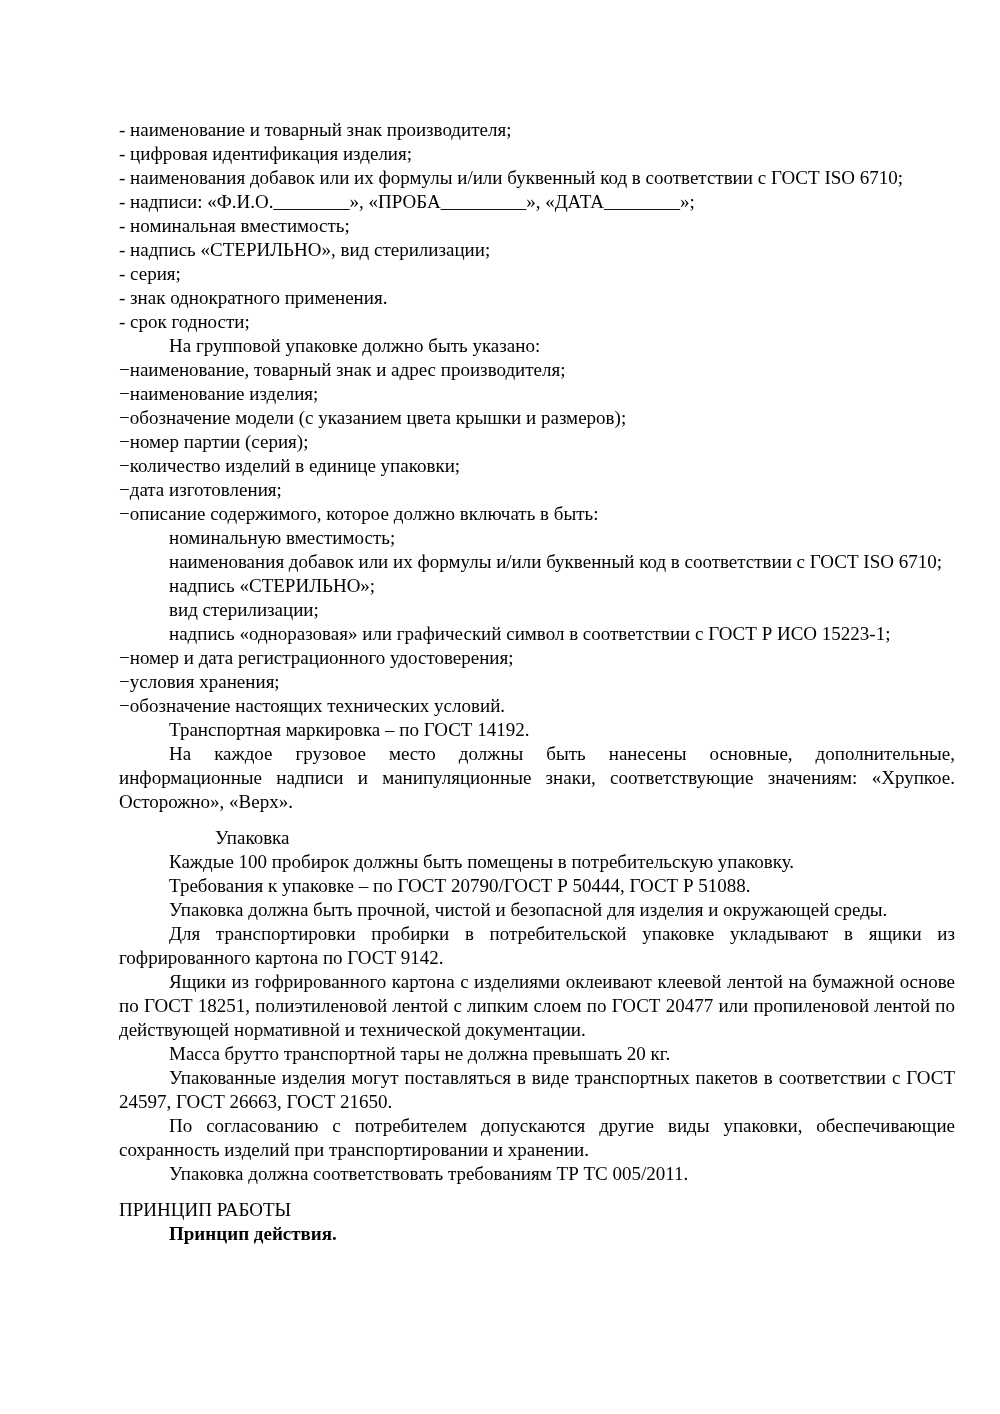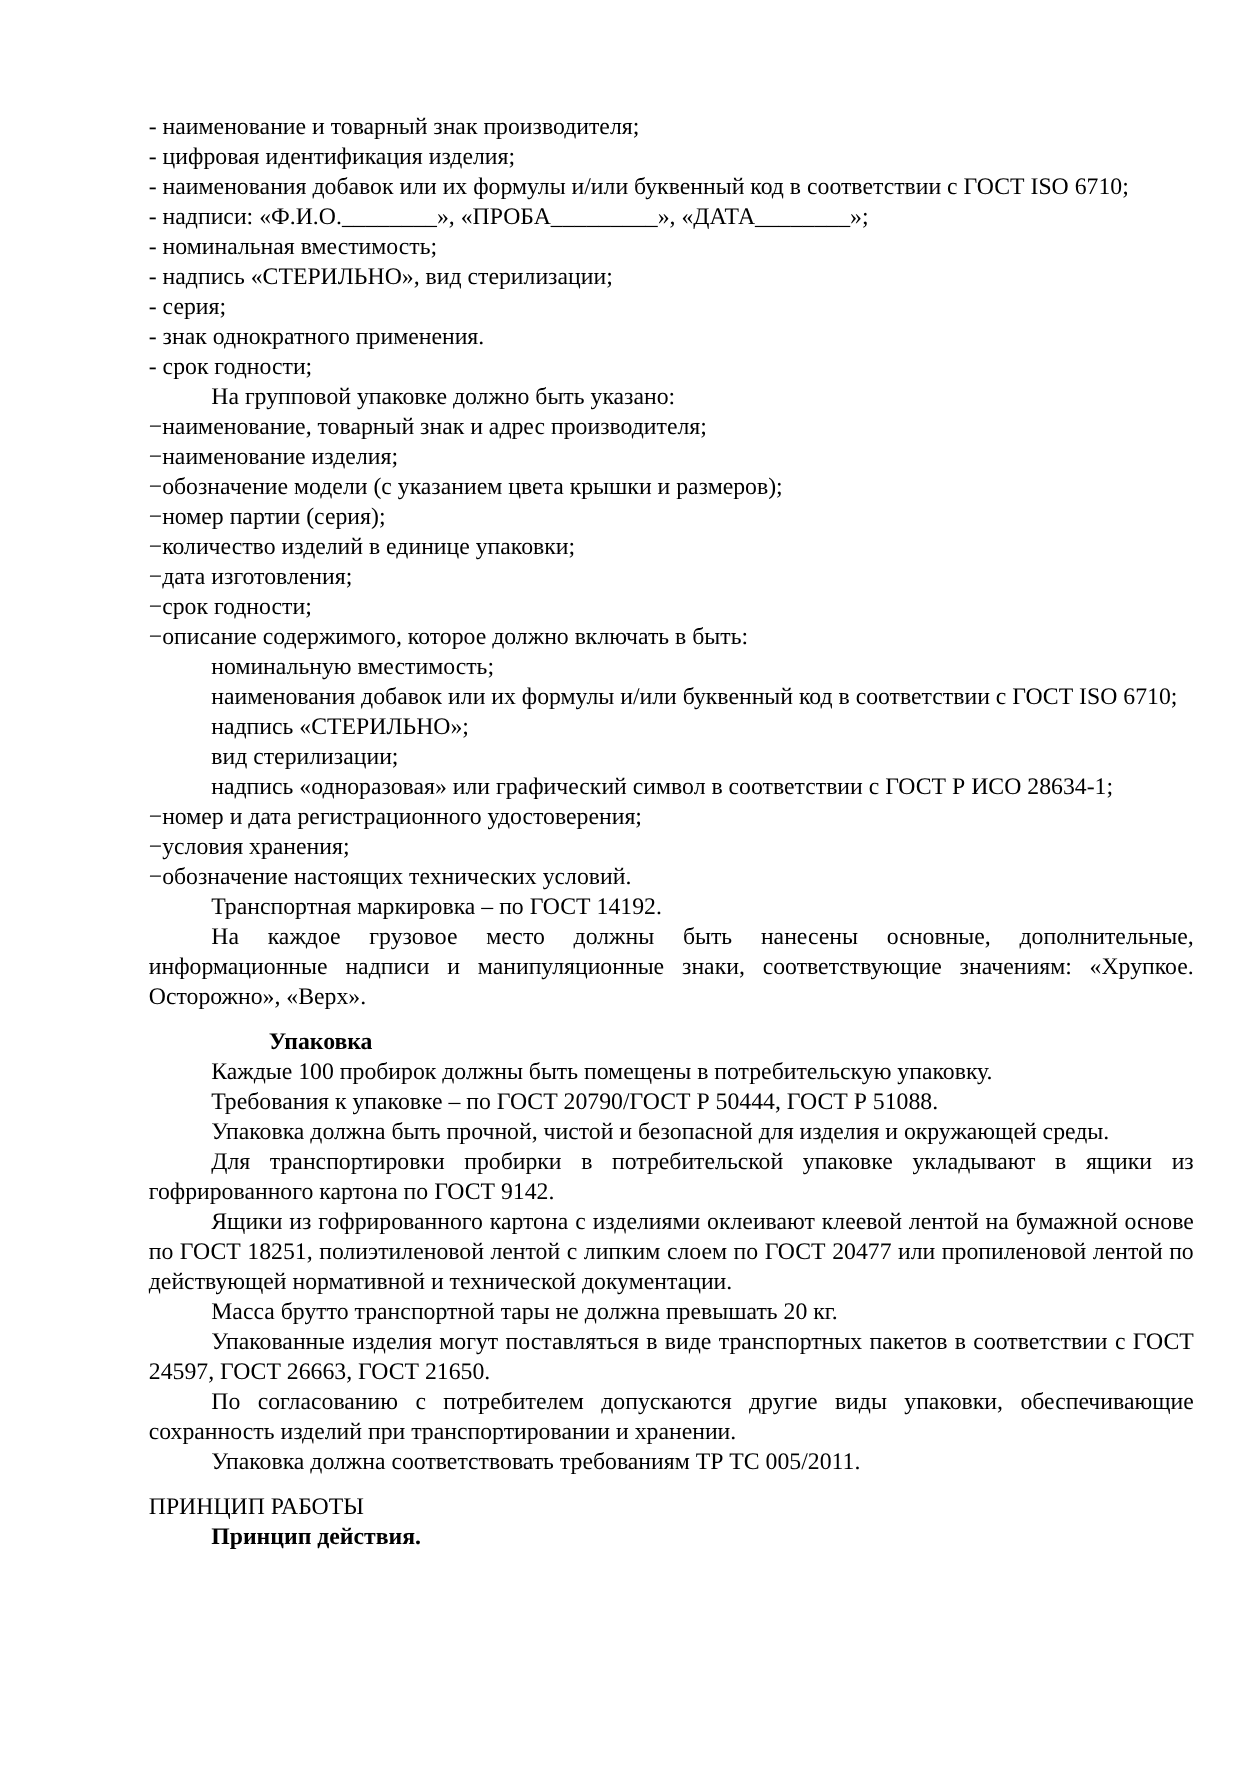--- a/index.html
+++ b/index.html
@@ -15,31 +15,32 @@
     font-size: 19px;
     line-height: 24px;
     overflow: hidden;
   }
   .page {
     box-sizing: border-box;
     width: 1000px;
     height: 1120px;
     padding: 90px 45px 0 119px;
     background: #ffffff;
+    margin-top: 28px;
   }
   p {
     margin: 0;
     text-align: justify;
   }
   p.ind {
     text-indent: 50px;
     font-family: Liberation Serif, serif;
   }
   p.h1 {
-    font-weight: bold;
+    font-weight: normal;
     text-indent: 96px;
     margin-top: 12px;
     text-align: left;
   }
   p.center {
     font-weight: normal;
     text-align: left;
     text-indent: 0;
     margin-top: 12px;
   }
@@ -60,27 +61,26 @@
   <p>- серия;</p>
   <p>- знак однократного применения.</p>
   <p>- срок годности;</p>
   <p class="ind">На групповой упаковке должно быть указано:</p>
   <p>−наименование, товарный знак и адрес производителя;</p>
   <p>−наименование изделия;</p>
   <p>−обозначение модели (с указанием цвета крышки и размеров);</p>
   <p>−номер партии (серия);</p>
   <p>−количество изделий в единице упаковки;</p>
   <p>−дата изготовления;</p>
-  <p>−срок годности;</p>
   <p>−описание содержимого, которое должно включать в быть:</p>
   <p class="ind">номинальную вместимость;</p>
   <p class="ind">наименования добавок или их формулы и/или буквенный код в соответствии с ГОСТ ISO 6710;</p>
   <p class="ind">надпись «СТЕРИЛЬНО»;</p>
   <p class="ind">вид стерилизации;</p>
-  <p class="ind">надпись «одноразовая» или графический символ в соответствии с ГОСТ Р ИСО 28634-1;</p>
+  <p class="ind">надпись «одноразовая» или графический символ в соответствии с ГОСТ Р ИСО 15223-1;</p>
   <p>−номер и дата регистрационного удостоверения;</p>
   <p>−условия хранения;</p>
   <p>−обозначение настоящих технических условий.</p>
   <p class="ind">Транспортная маркировка – по ГОСТ 14192.</p>
   <p class="ind">На каждое грузовое место должны быть нанесены основные, дополнительные, информационные надписи и манипуляционные знаки, соответствующие значениям: «Хрупкое. Осторожно», «Верх».</p>
   <p class="h1">Упаковка</p>
   <p class="ind">Каждые 100 пробирок должны быть помещены в потребительскую упаковку.</p>
   <p class="ind">Требования к упаковке – по ГОСТ 20790/ГОСТ Р 50444, ГОСТ Р 51088.</p>
   <p class="ind">Упаковка должна быть прочной, чистой и безопасной для изделия и окружающей среды.</p>
   <p class="ind">Для транспортировки пробирки в потребительской упаковке укладывают в ящики из гофрированного картона по ГОСТ 9142.</p>

